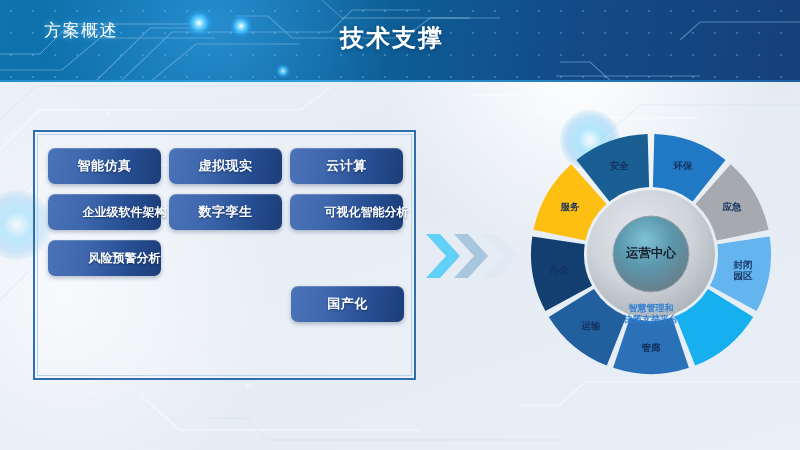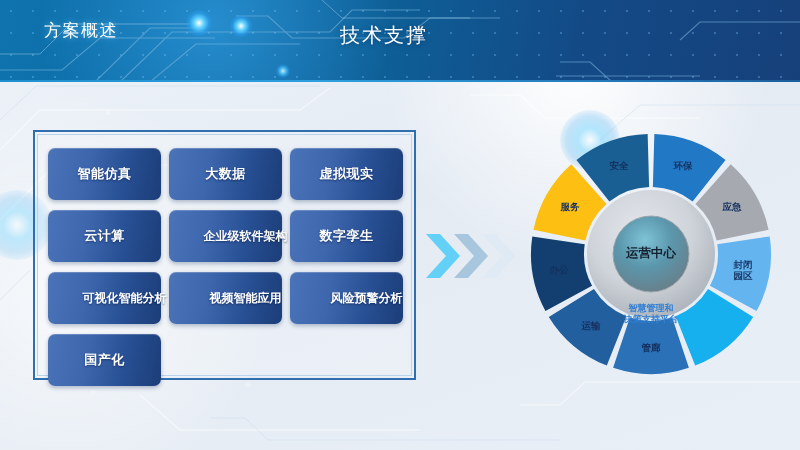--- a/index.html
+++ b/index.html
@@ -49,21 +49,21 @@
     background: radial-gradient(circle, #ffffff 0%, #5ed0ff 28%, rgba(40,160,240,0.55) 55%, rgba(20,110,200,0) 78%);
   }
   .crumb {
     position: absolute; left: 44px; top: 19px;
     font-size: 17px; color: #ffffff; letter-spacing: 1.5px;
     text-shadow: 0 0 7px rgba(130,210,255,.65);
     white-space: nowrap;
   }
   .slide-title {
     position: absolute; left: 340px; top: 22px;
-    font-size: 20px; font-weight: normal; color: #ffffff;
+    font-size: 24px; font-weight: bold; color: #ffffff;
     letter-spacing: 2px; white-space: nowrap;
     text-shadow: 0 1px 4px rgba(0,40,90,.55);
   }
 
   
   .panel {
     position: absolute; left: 33px; top: 130px; width: 383px; height: 250px;
     border: 2px solid #2f6fb0;
     background: rgba(255,255,255,0.18);
   }
@@ -71,31 +71,31 @@
     position: absolute; left: 2px; top: 2px; right: 2px; bottom: 2px;
     border: 1px solid #b9d3ec;
   }
   .grid {
     position: absolute; left: 48px; top: 148px;
     width: 356px;
     display: flex; flex-wrap: wrap;
     gap: 10px 8px;
   }
   .chip {
-    width: 113px; height: 52px;
+    width: 113px; height: 36px;
     border-radius: 7px;
     background: linear-gradient(100deg, #4a73b8 0%, #3d66ad 35%, #274f93 68%, #1c3d78 100%);
     box-shadow: 0 2px 4px rgba(20,45,90,.30), inset 0 1px 0 rgba(255,255,255,.20);
     display: flex; align-items: center; justify-content: center;
     color: #fff; font-size: 13px; font-weight: bold;
     letter-spacing: .5px; white-space: nowrap;
     text-shadow: 0 1px 2px rgba(0,20,60,.55);
   }
   .chip.wide { letter-spacing: 0; font-size: 12px; padding-left: 40px; }
-  .chip-row-last { width: 356px; display: flex; justify-content: flex-start; }
+  .chip-row-last { width: 356px; display: flex; justify-content: flex-end; }
 
   
   .arrows { position: absolute; left: 424px; top: 228px; width: 100px; height: 56px; }
 
   
   .donut { position: absolute; left: 525px; top: 128px; width: 252px; height: 252px; }
   .donut svg { display: block; }
   .seg-label {
     font-family: "Liberation Sans","DejaVu Sans",sans-serif;
     font-size: 9.5px; font-weight: bold; fill: #15305e;
@@ -168,27 +168,25 @@
     <div class="slide-title">技术支撑</div>
   </div>
   <div class="header-bottom-line"></div>
 
   <div class="panel">
     <div class="panel-inner"></div>
   </div>
 
   <div class="grid" id="chip-grid">
       <div class="chip">智能仿真</div>
-      <div class="chip">大数据</div>
       <div class="chip">虚拟现实</div>
       <div class="chip">云计算</div>
       <div class="chip wide">企业级软件架构</div>
       <div class="chip">数字孪生</div>
       <div class="chip wide">可视化智能分析</div>
-      <div class="chip wide">视频智能应用</div>
       <div class="chip wide">风险预警分析</div>
       <div class="chip-row-last">
         <div class="chip">国产化</div>
       </div>
     </div>
 
   <svg class="arrows" viewBox="0 0 100 56">
     <path d="M2 6 L22 28 L2 50 L16 50 L36 28 L16 6 Z" fill="#63d0f7"></path>
     <path d="M30 6 L50 28 L30 50 L44 50 L64 28 L44 6 Z" fill="#a8c6de"></path>
     <path d="M58 6 L78 28 L58 50 L72 50 L92 28 L72 6 Z" fill="#dfeaf4"></path>

